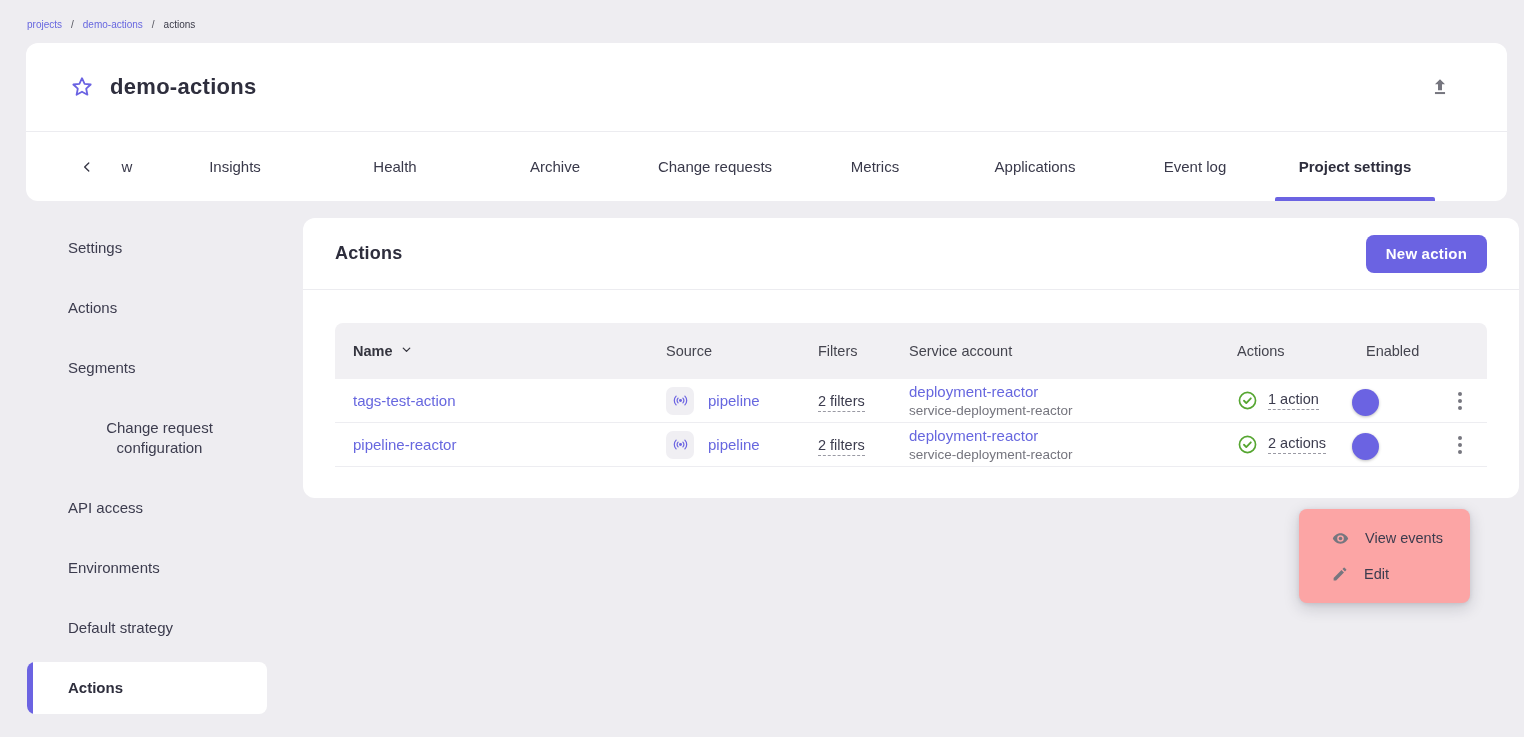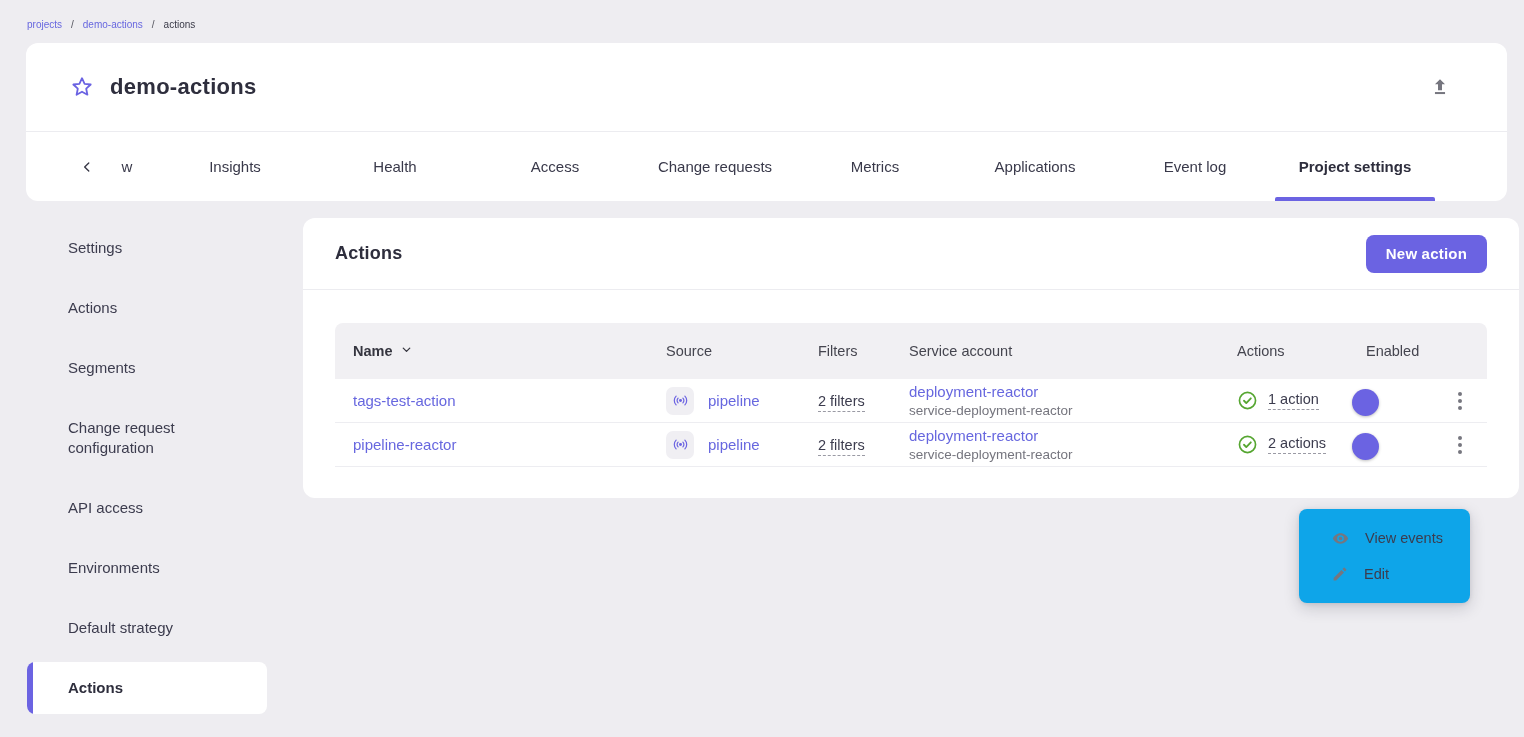--- a/index.html
+++ b/index.html
@@ -93,21 +93,21 @@
     min-height: 60px;
     display: flex;
     align-items: center;
     padding-left: 41px;
     padding-right: 16px;
     font-size: 15px;
     color: #3c3c4e;
     line-height: 20px;
     cursor: pointer;
   }
-  .side-item.two-line { min-height: 80px; }
+  .side-item.two-line { min-height: 80px; text-align: center; }
   .side-item.active {
     position: relative;
     min-height: 52px;
     margin: 4px 0;
     background: #ffffff;
     border-radius: 8px;
     font-weight: bold;
     color: #2e2e3d;
     overflow: hidden;
   }
@@ -220,21 +220,21 @@
     gap: 3px;
     cursor: pointer;
   }
   .kebab i { width: 4px; height: 4px; border-radius: 50%; background: #76767f; }
 
   
   .context-menu {
     position: absolute;
     left: 1299px; top: 509px;
     width: 171px;
-    background: #0ea5e9;
+    background: #fca5a5;
     border-radius: 8px;
     box-shadow: 0 5px 16px rgba(30,30,50,0.18), 0 1px 4px rgba(30,30,50,0.10);
     padding: 11px 0;
     z-index: 10;
   }
   .menu-item {
     height: 36px;
     display: flex;
     align-items: center;
     gap: 15px;
@@ -275,21 +275,21 @@
 
   <div class="tab-bar">
     <span class="tab-scroll-btn">
       <svg width="14" height="14" viewBox="0 0 24 24" fill="none" stroke="currentColor" stroke-width="2.4" stroke-linecap="round" stroke-linejoin="round">
         <path d="M15 5l-7 7 7 7"></path>
       </svg>
     </span>
     <div class="tab tab-truncated">w</div>
     <div class="tab">Insights</div>
     <div class="tab">Health</div>
-    <div class="tab">Access</div>
+    <div class="tab">Archive</div>
     <div class="tab">Change requests</div>
     <div class="tab">Metrics</div>
     <div class="tab">Applications</div>
     <div class="tab">Event log</div>
     <div class="tab active">Project settings</div>
   </div>
 </section>
 
 <div class="content">
 

